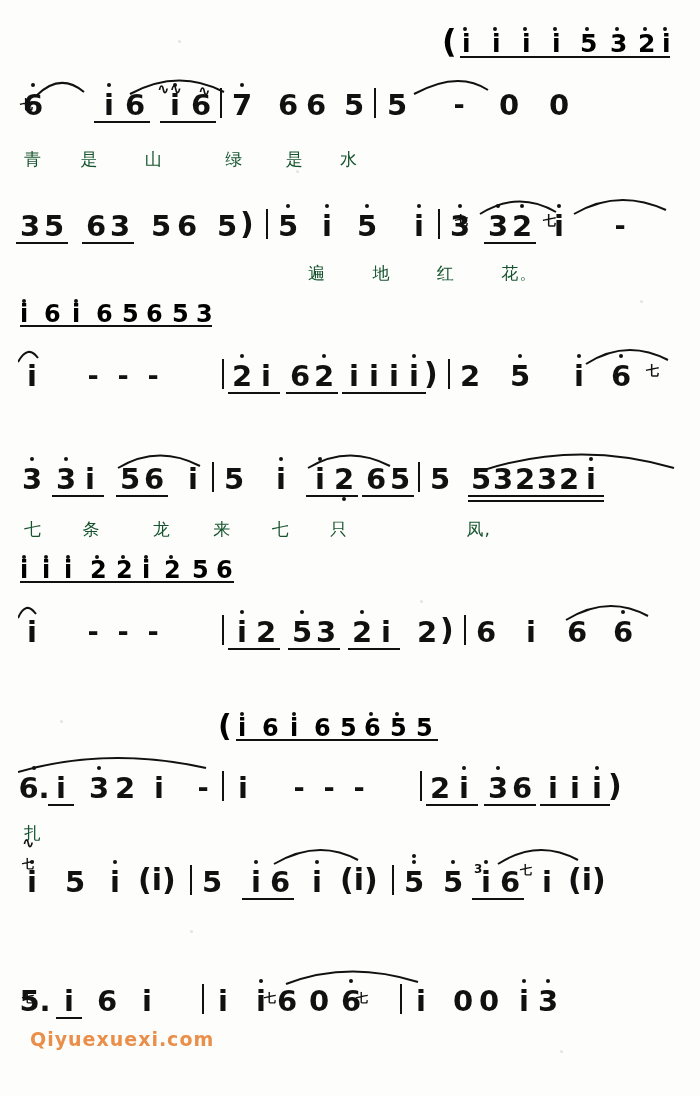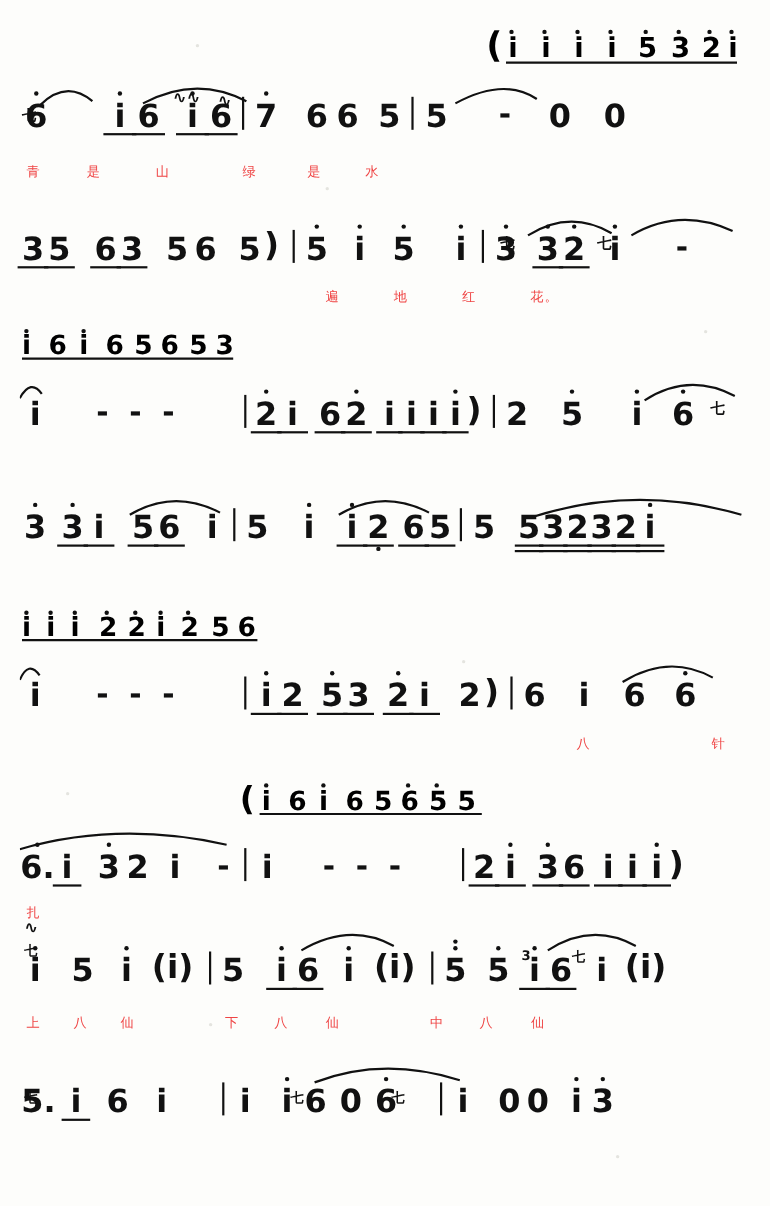--- a/index.html
+++ b/index.html
@@ -95,22 +95,22 @@
     font-family:"DejaVu Sans", sans-serif;
     font-weight:bold;
     font-size:21px;
     line-height:22px;
     white-space:nowrap;
   }
 
   .lyric{
     position:absolute;
     font-family:"DejaVu Sans", sans-serif;
-    font-size:12px;
-    color:#ef4444;
+    font-size:17px;
+    color:#14532d;
     white-space:nowrap;
     letter-spacing:1px;
   }
 
   .wm{
     position:absolute;
     left:30px;bottom:46px;
     font-family:"DejaVu Sans", sans-serif;
     font-size:19px;
     font-weight:bold;
@@ -230,21 +230,21 @@
     <span class="cell big u1" style="width:24px;">2<span class="dot-up"></span></span>
     <span style="width:12px;"></span>
     <span class="cell big" style="width:26px;">i<span class="dot-up"></span></span>
     <span style="width:34px;"></span>
     <span class="dash" style="width:28px;text-align:center;">-</span>
   </div>
 
   <div style="position:absolute;left:455px;top:212px;font-size:13px;font-weight:bold;font-family:'DejaVu Sans',sans-serif;">七</div>
   <div style="position:absolute;left:543px;top:212px;font-size:13px;font-weight:bold;font-family:'DejaVu Sans',sans-serif;">七</div>
 
-  <div class="lyric" style="left:296px;top:262px;font-family:Liberation Serif, serif;">
+  <div class="lyric" style="left:308px;top:262px;">
     <span style="display:inline-block;width:58px;">遍</span>
     <span style="display:inline-block;width:58px;">地</span>
     <span style="display:inline-block;width:58px;">红</span>
     <span style="display:inline-block;width:58px;">花。</span>
   </div>
 
   <div class="grace" style="left:20px;top:296px;">
     <svg width="230" height="36">
       <text x="0" y="26" font-size="24" font-family="DejaVu Sans" font-weight="bold">i</text>
       <circle cx="4" cy="5" r="2" fill="#111"></circle>
@@ -326,20 +326,29 @@
     <span class="cell big" style="width:28px;">5</span>
     <span style="width:16px;"></span>
     <span class="cell big u1 u2" style="width:22px;">5</span>
     <span class="cell big u1 u2" style="width:22px;">3</span>
     <span class="cell big u1 u2" style="width:22px;">2</span>
     <span class="cell big u1 u2" style="width:22px;">3</span>
     <span class="cell big u1 u2" style="width:22px;">2</span>
     <span class="cell big u1 u2" style="width:22px;">i<span class="dot-up"></span></span>
   </div>
 
+  <div class="lyric" style="left:24px;top:518px;">
+    <span style="display:inline-block;width:52px;">七</span>
+    <span style="display:inline-block;width:64px;">条</span>
+    <span style="display:inline-block;width:54px;">龙</span>
+    <span style="display:inline-block;width:52px;">来</span>
+    <span style="display:inline-block;width:52px;">七</span>
+    <span style="display:inline-block;width:130px;">只</span>
+    <span style="display:inline-block;width:52px;">凤,</span>
+  </div>
 
   <div class="grace" style="left:20px;top:552px;">
     <svg width="240" height="36">
       <text x="0" y="26" font-size="24" font-family="DejaVu Sans" font-weight="bold">i</text>
       <circle cx="4" cy="5" r="2" fill="#111"></circle>
       <text x="22" y="26" font-size="24" font-family="DejaVu Sans" font-weight="bold">i</text>
       <circle cx="26" cy="5" r="2" fill="#111"></circle>
       <text x="44" y="26" font-size="24" font-family="DejaVu Sans" font-weight="bold">i</text>
       <circle cx="48" cy="5" r="2" fill="#111"></circle>
       <text x="70" y="26" font-size="24" font-family="DejaVu Sans" font-weight="bold">2</text>
@@ -383,24 +392,20 @@
     <span class="bar"></span>
     <span class="cell big" style="width:28px;">6</span>
     <span style="width:18px;"></span>
     <span class="cell big" style="width:26px;">i</span>
     <span style="width:20px;"></span>
     <span class="cell big" style="width:26px;">6</span>
     <span style="width:20px;"></span>
     <span class="cell big" style="width:26px;">6<span class="dot-up"></span></span>
   </div>
 
-  <div class="lyric" style="left:524px;top:668px;">
-    <span style="display:inline-block;width:118px;">八</span>
-    <span style="display:inline-block;width:52px;">针</span>
-  </div>
 
   <div class="grace" style="left:218px;top:708px;">
     <svg width="260" height="38">
       <text x="0" y="28" font-size="30" font-family="DejaVu Sans" font-weight="bold">(</text>
       <text x="20" y="28" font-size="24" font-family="DejaVu Sans" font-weight="bold">i</text>
       <circle cx="24" cy="6" r="2" fill="#111"></circle>
       <text x="44" y="28" font-size="24" font-family="DejaVu Sans" font-weight="bold">6</text>
       <text x="72" y="28" font-size="24" font-family="DejaVu Sans" font-weight="bold">i</text>
       <circle cx="76" cy="6" r="2" fill="#111"></circle>
       <text x="96" y="28" font-size="24" font-family="DejaVu Sans" font-weight="bold">6</text>
@@ -484,31 +489,20 @@
     <span style="width:12px;"></span>
     <span class="cell big" style="width:26px;">i</span>
     <span style="width:8px;"></span>
     <span class="paren" style="width:46px;">(i)</span>
   </div>
 
   <div style="position:absolute;left:22px;top:856px;font-size:12px;font-weight:bold;font-family:'DejaVu Sans',sans-serif;">七</div>
   <div style="position:absolute;left:474px;top:862px;font-size:12px;font-weight:bold;font-family:'DejaVu Sans',sans-serif;">3</div>
   <div style="position:absolute;left:520px;top:862px;font-size:12px;font-weight:bold;font-family:'DejaVu Sans',sans-serif;">七</div>
 
-  <div class="lyric" style="left:24px;top:922px;">
-    <span style="display:inline-block;width:38px;">上</span>
-    <span style="display:inline-block;width:38px;">八</span>
-    <span style="display:inline-block;width:90px;">仙</span>
-    <span style="display:inline-block;width:40px;">下</span>
-    <span style="display:inline-block;width:42px;">八</span>
-    <span style="display:inline-block;width:90px;">仙</span>
-    <span style="display:inline-block;width:40px;">中</span>
-    <span style="display:inline-block;width:42px;">八</span>
-    <span style="display:inline-block;width:40px;">仙</span>
-  </div>
 
   <svg class="slur" style="left:18px;top:960px;width:660px;height:30px;">
     <path d="M268,24 Q330,0 400,22" stroke="#111" stroke-width="2" fill="none"></path>
   </svg>
 
   <div class="row" style="top:984px;left:18px;">
     <span class="cell big" style="width:34px;">5.</span>
     <span style="width:6px;"></span>
     <span class="cell big u1" style="width:22px;">i</span>
     <span style="width:14px;"></span>
@@ -532,20 +526,21 @@
     <span style="width:10px;"></span>
     <span class="cell big" style="width:24px;">i<span class="dot-up"></span></span>
     <span class="cell big" style="width:24px;">3<span class="dot-up"></span></span>
   </div>
 
   <div style="position:absolute;left:22px;top:990px;font-size:12px;font-weight:bold;font-family:'DejaVu Sans',sans-serif;">七</div>
   <div style="position:absolute;left:264px;top:990px;font-size:12px;font-weight:bold;font-family:'DejaVu Sans',sans-serif;">七</div>
   <div style="position:absolute;left:356px;top:990px;font-size:12px;font-weight:bold;font-family:'DejaVu Sans',sans-serif;">七</div>
 
 
+  <div class="wm">Qiyuexuexi.com</div>
 
   <div class="speck" style="left:178px;top:40px;width:3px;height:3px;"></div>
   <div class="speck" style="left:296px;top:170px;width:3px;height:3px;"></div>
   <div class="speck" style="left:640px;top:300px;width:3px;height:3px;"></div>
   <div class="speck" style="left:420px;top:600px;width:3px;height:3px;"></div>
   <div class="speck" style="left:190px;top:930px;width:3px;height:3px;"></div>
   <div class="speck" style="left:560px;top:1050px;width:3px;height:3px;"></div>
   <div class="speck" style="left:60px;top:720px;width:3px;height:3px;"></div>
 </div>
 

